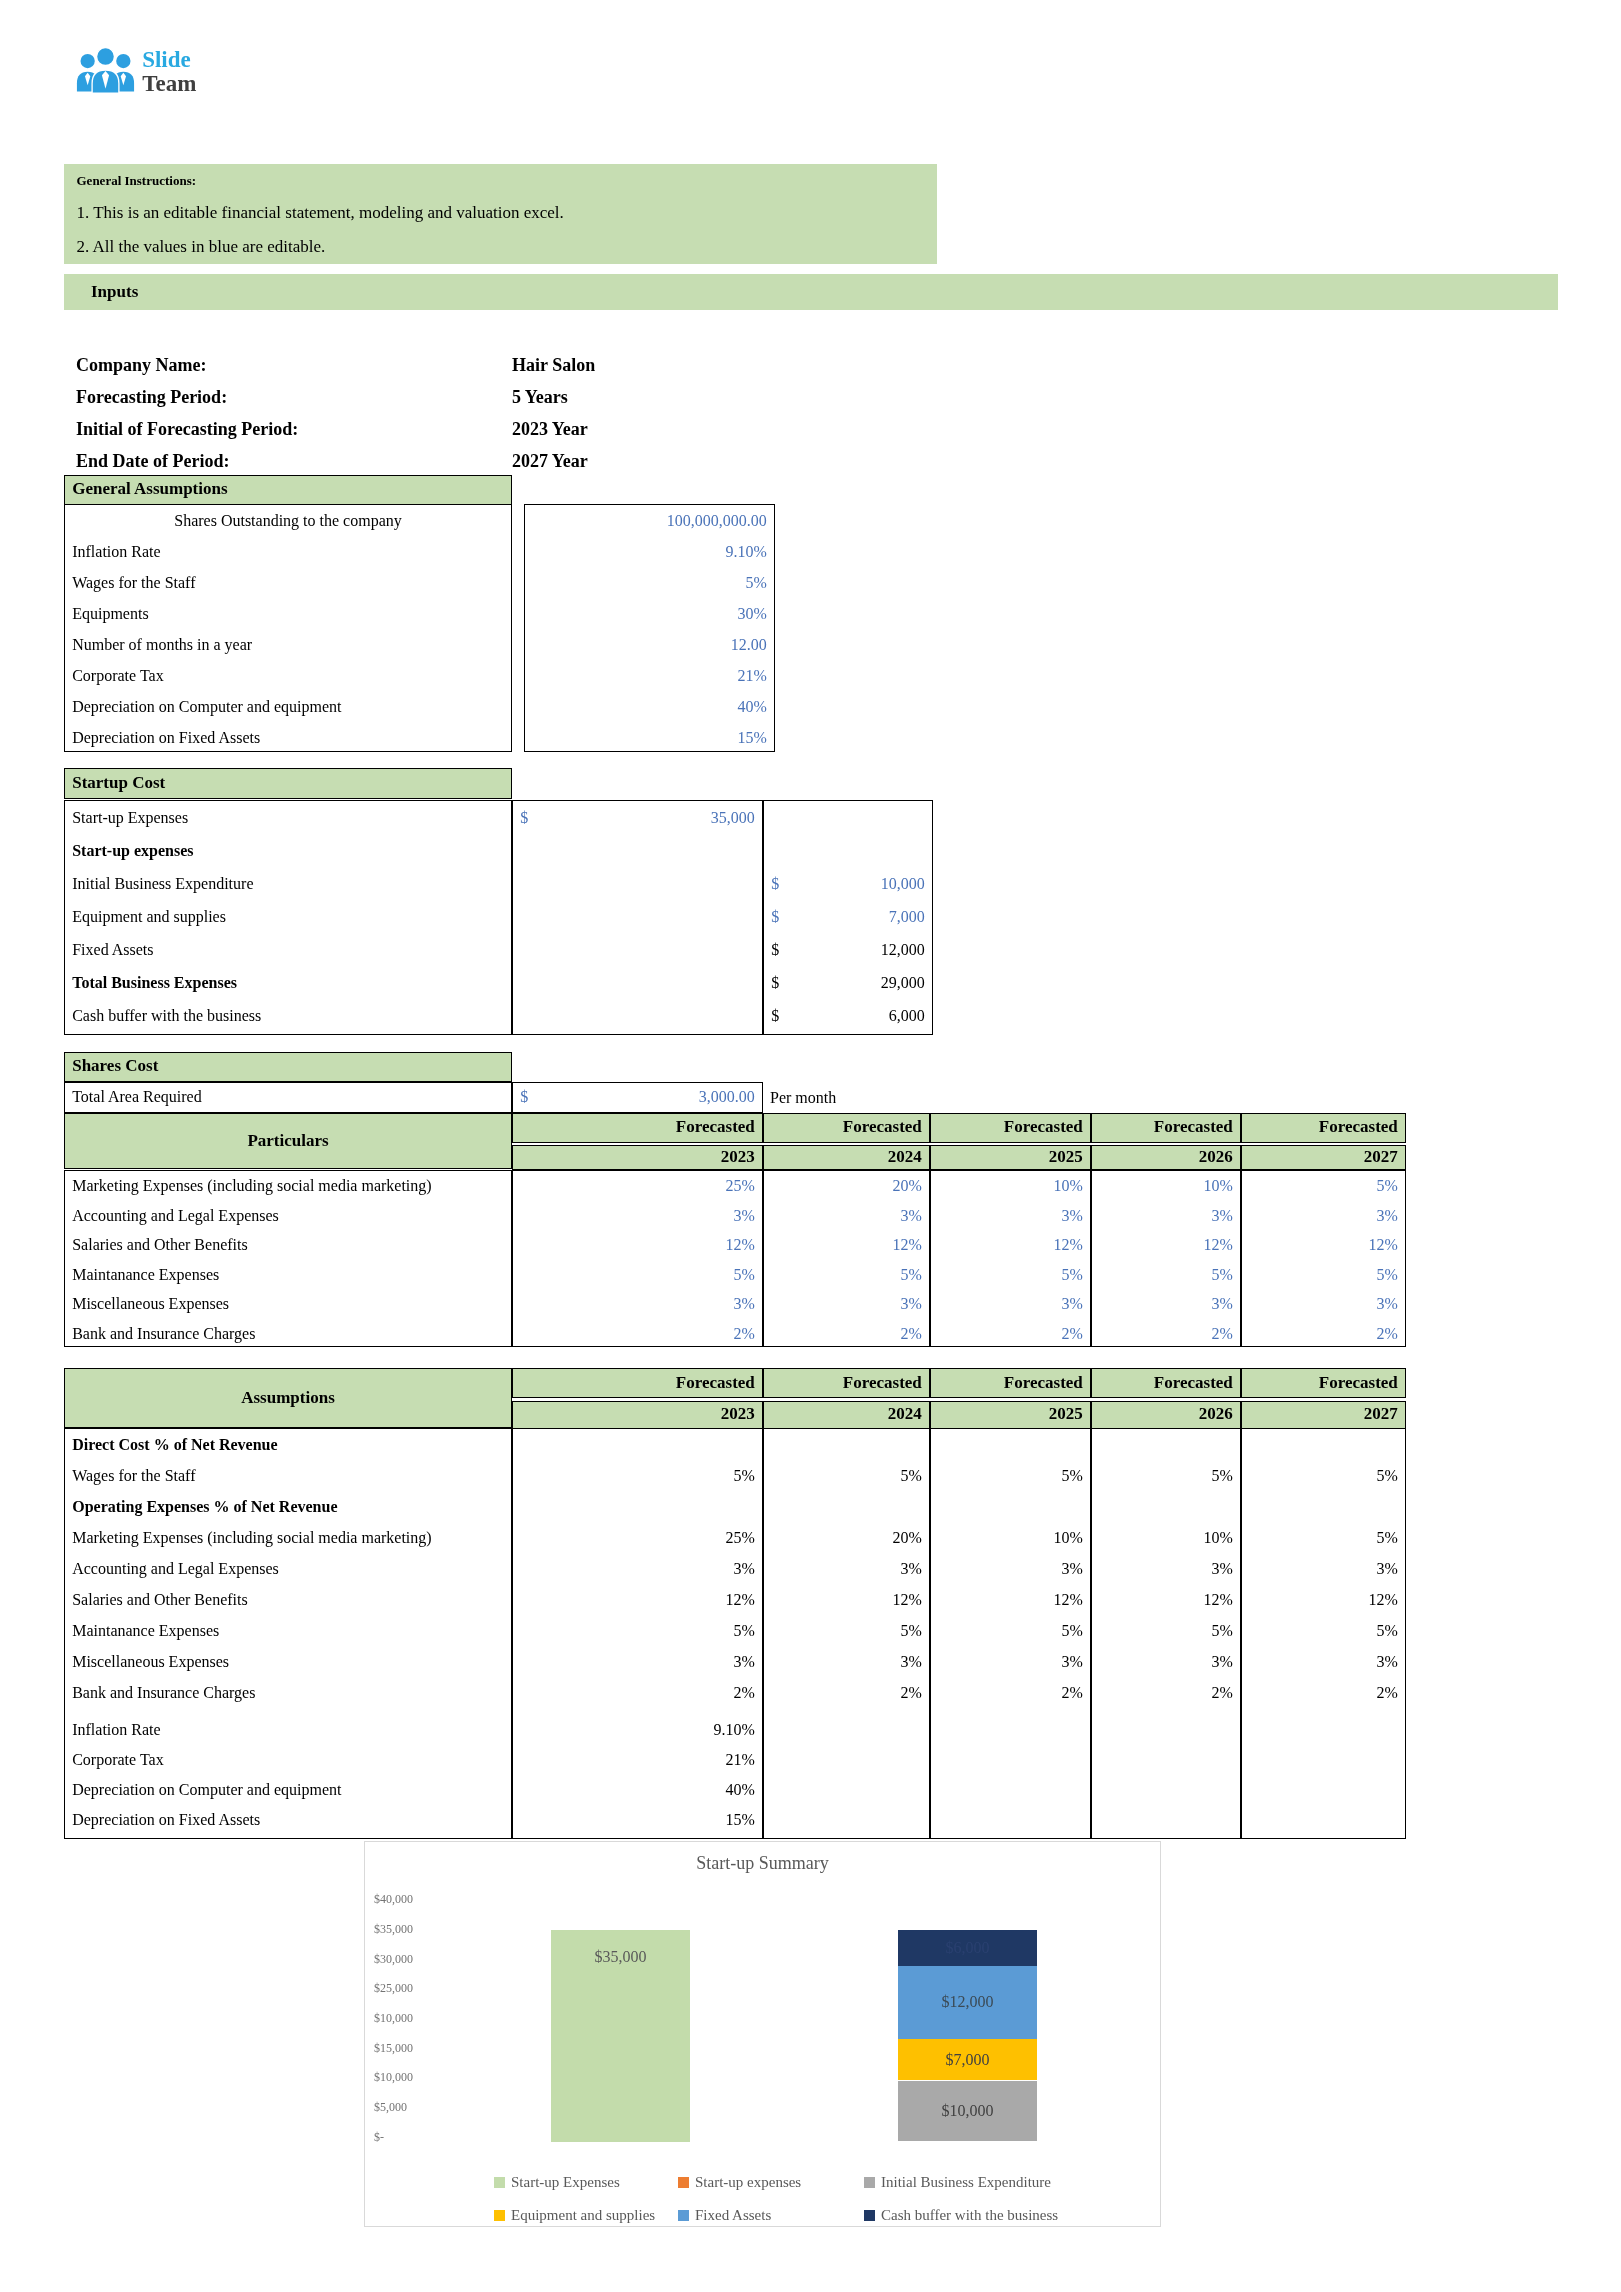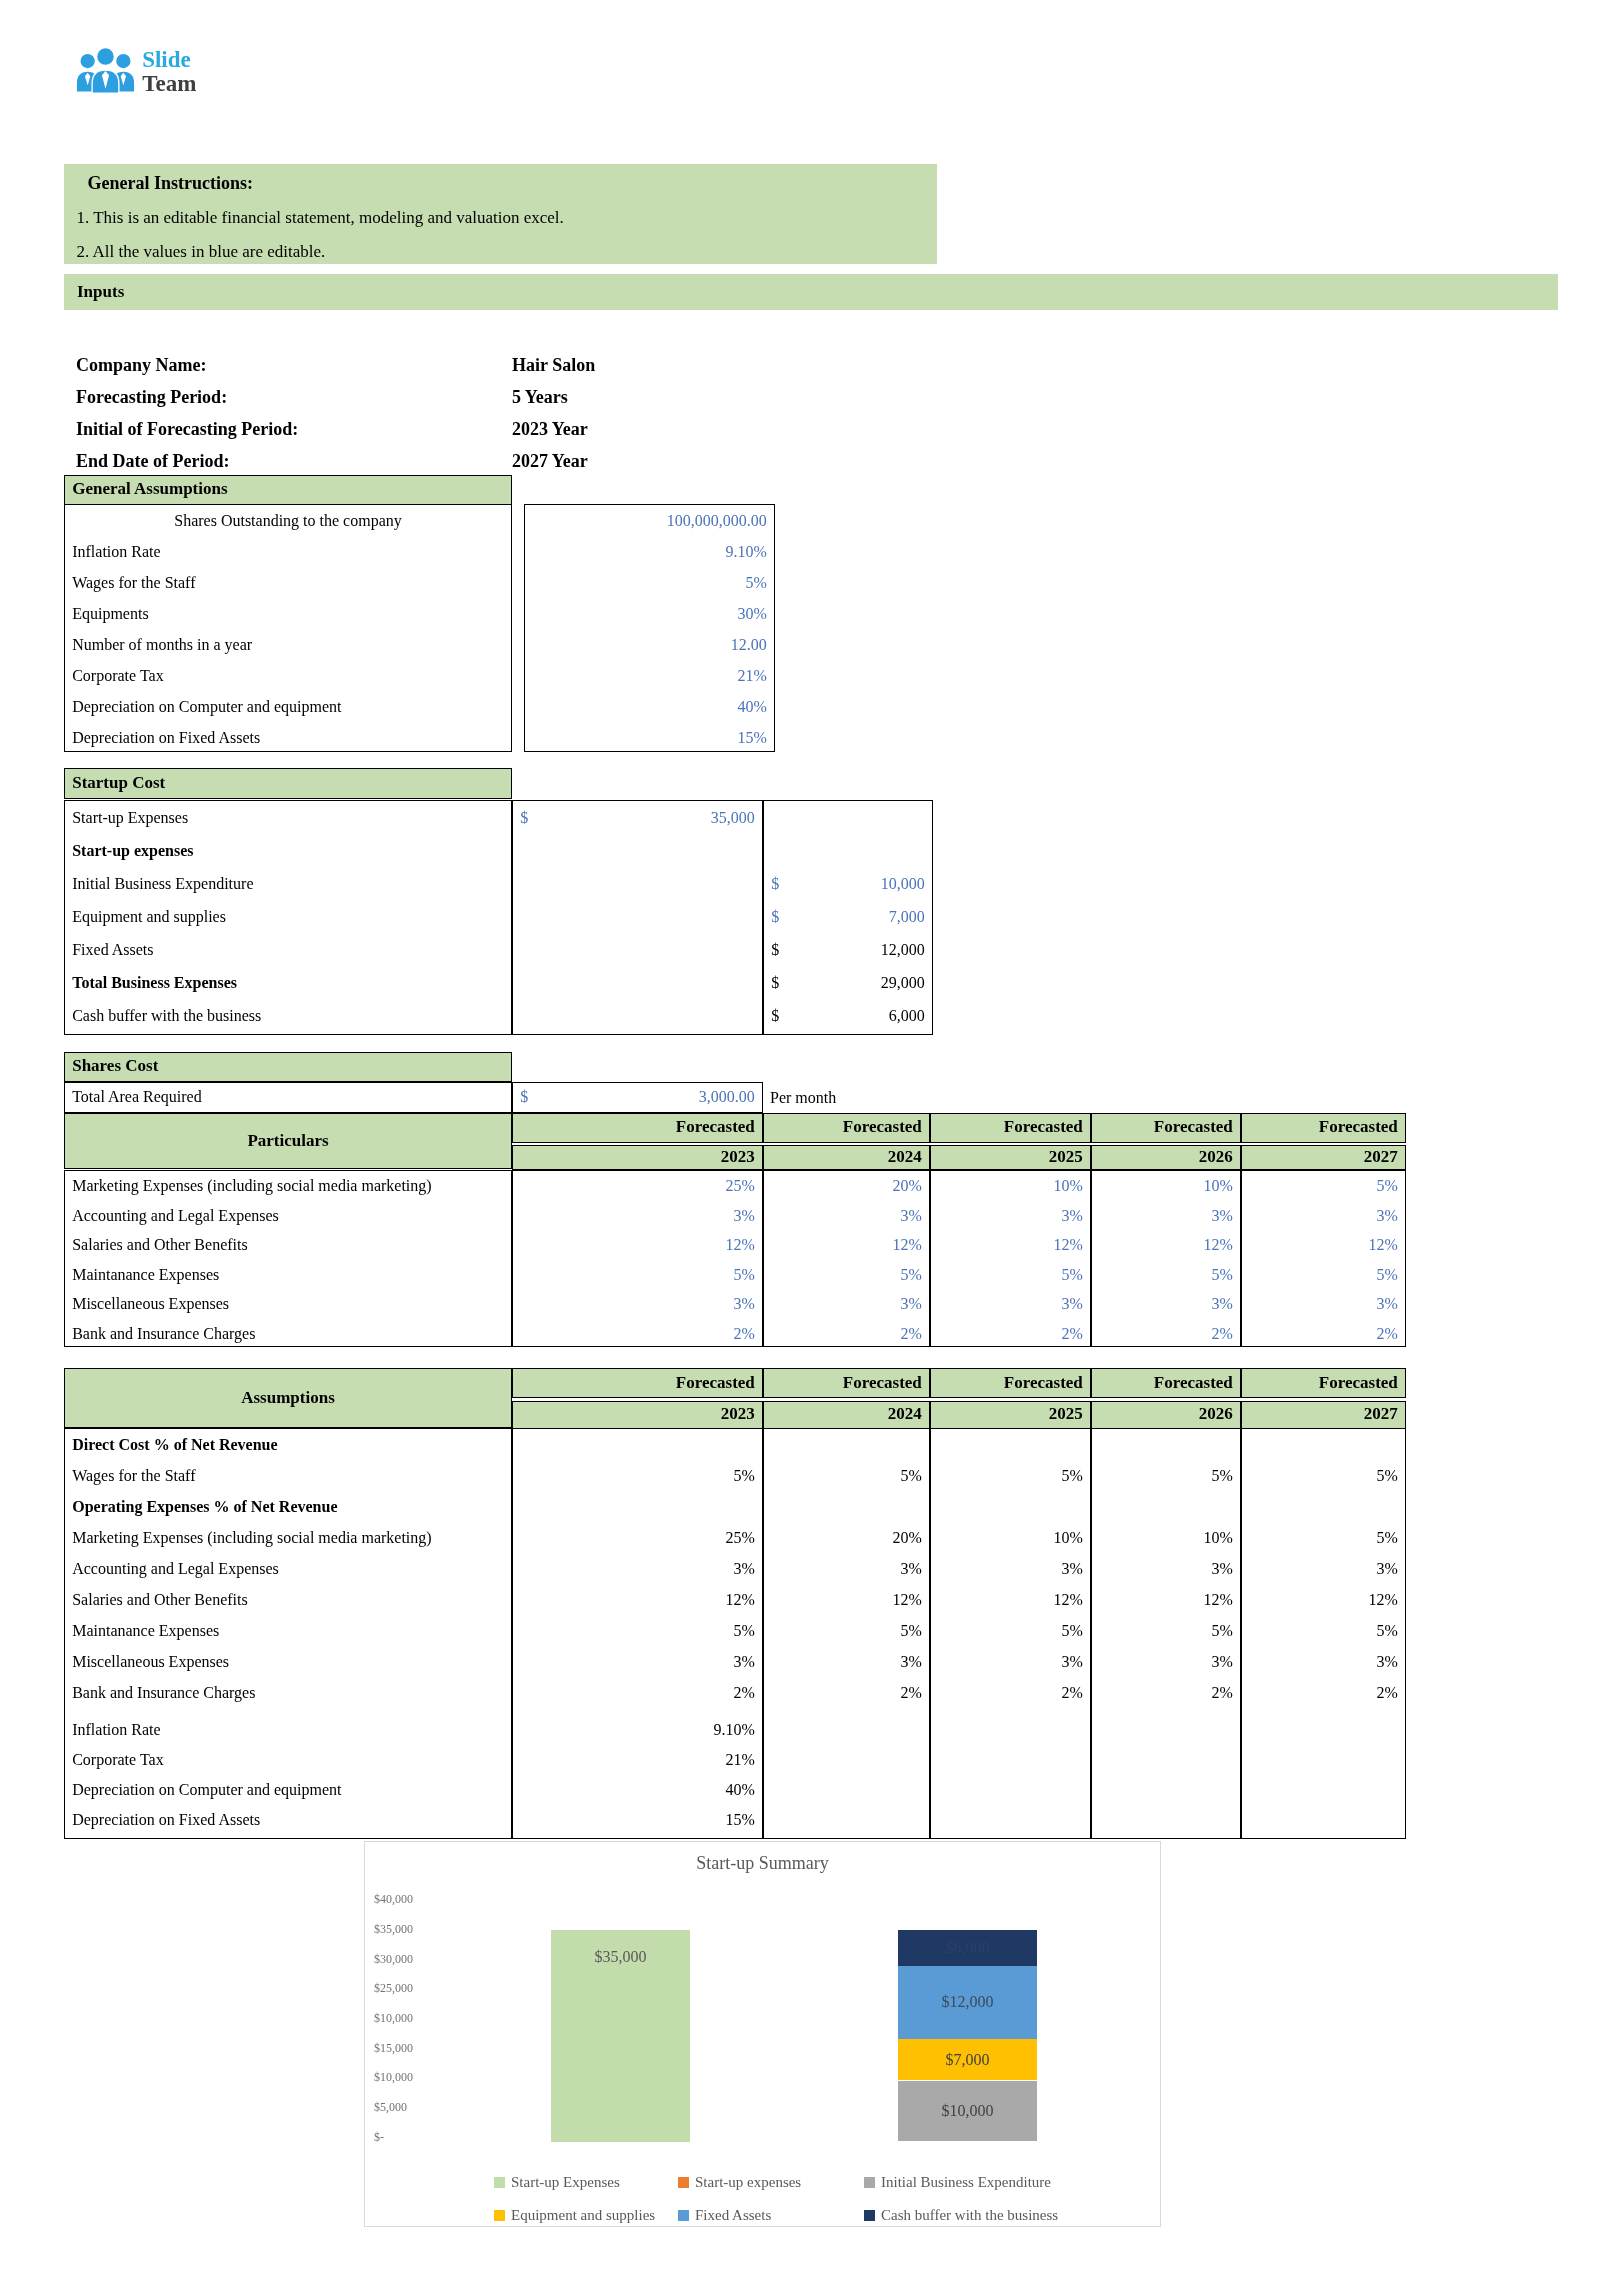--- a/index.html
+++ b/index.html
@@ -14,24 +14,24 @@
            font-weight:bold;font-size:17px;padding:0 7.2px;}
   .line{padding:0 7.2px;white-space:nowrap;overflow:hidden;font-size:16px;}
   .money{display:flex;justify-content:space-between;padding:0 7.2px;font-size:16px;}
   
   .logo{display:flex;align-items:center;gap:7.2px;}
   .logo-txt{line-height:24px;font-size:23px;font-weight:bold;}
   .logo-top{color:#29a9e1;}
   .logo-bot{color:#3f3f3f;}
   
   .instr{background:#c6ddb2;padding:9px 12.5px;}
-  .instr-title{font-size:18px;font-weight:bold;margin-bottom:14.3px;margin-left:11px;}
+  .instr-title{font-size:13px;font-weight:bold;margin-bottom:14.3px;}
   .instr-line{font-size:17px;margin-bottom:13.4px;}
   
-  .inputs{background:#c6ddb2;display:flex;align-items:center;padding:0 13px;
+  .inputs{background:#c6ddb2;display:flex;align-items:center;padding:0 27px;
           font-size:17px;font-weight:bold;}
   
   .co-row{height:32px;display:flex;align-items:center;font-size:18px;font-weight:bold;}
   .co-label{width:436px;}
   
   #chart{border:0.9px solid #d9d9d9;background:#fff;}
   .tick{position:absolute;width:152px;text-align:left;font-size:12px;color:#737373;line-height:18px;}
   .seg{position:absolute;}
   .seg-label{position:absolute;width:139px;text-align:center;font-size:16px;line-height:19.7px;}
   .lgd{position:absolute;display:flex;align-items:center;gap:6.3px;font-size:15px;color:#595959;white-space:nowrap;}

